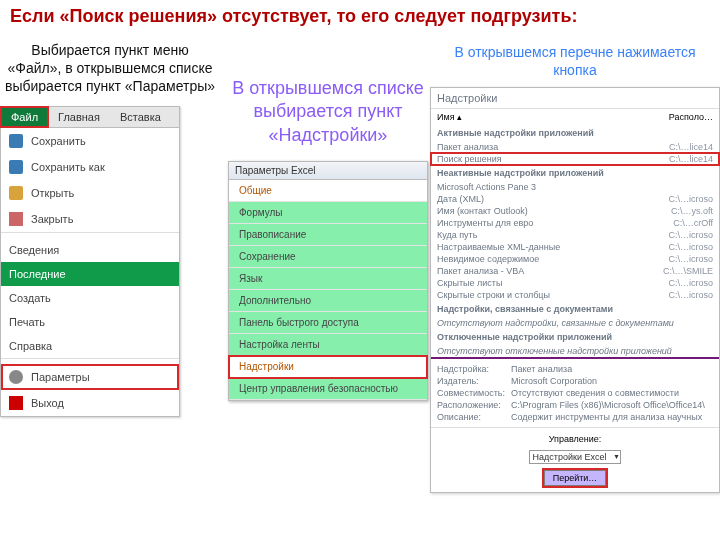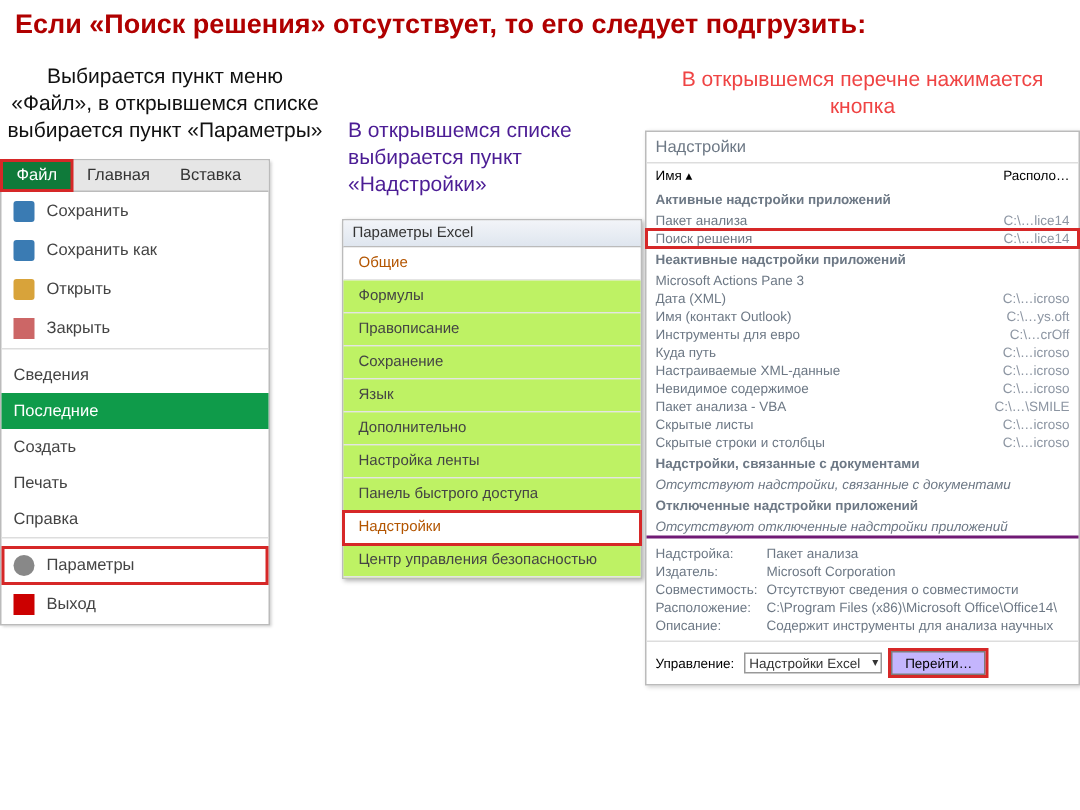--- a/index.html
+++ b/index.html
@@ -59,51 +59,51 @@
   .filemenu-item.green { background: #0f9b4a; color: #fff; }
   .filemenu-sep { height: 6px; border-top: 1px solid #ddd; }
   .icon { width: 14px; height: 14px; display: inline-block; }
   .icon-save { background: #3a7bb3; border-radius: 2px; }
   .icon-open { background: #d8a33a; border-radius: 2px; }
   .icon-close { background: #c66; }
   .icon-gear { background: #888; border-radius: 50%; }
   .icon-exit { background: #c00; }
 
   
-  .opts-caption { color:#4c1d95; font-size:14px; line-height:1.3; padding: 40px 4px 14px; }
+  .opts-caption { color:#8b5cf6; font-size:18px; text-align:center; line-height:1.3; padding: 40px 4px 14px; }
   .opts {
     border: 1px solid #bbb;
     background: #f7f7f7;
     width: 200px;
     font-size: 10px;
     box-shadow: 1px 1px 3px rgba(0,0,0,0.3);
   }
   .opts-title {
     background: linear-gradient(#f2f4f8,#dfe6ef);
     padding: 3px 6px;
     font-size: 10px;
     color: #333;
     border-bottom: 1px solid #bbb;
   }
   .opts-item {
     padding: 5px 10px;
     border-bottom: 1px solid #e4e4e4;
     color: #444;
-    background: #bef264;
+    background: #86efac;
   }
   .opts-item.active {
     background: #fff;
     color: #b35500;
     outline: 2px solid #d62828;
     outline-offset: -1px;
   }
   .opts-item.orange { color: #b35500; background:#fff; }
 
   
-  .rc-caption { color:#ef4444; font-size:14px; text-align:center; line-height:1.3; padding: 6px 4px 8px; }
+  .rc-caption { color:#3b82f6; font-size:14px; text-align:center; line-height:1.3; padding: 6px 4px 8px; }
   .addins {
     border: 1px solid #bbb;
     background: #fff;
     width: 290px;
     font-size: 9px;
     box-shadow: 1px 1px 3px rgba(0,0,0,0.2);
   }
   .addins-title { padding: 4px 6px; font-size: 11px; color: #6d7885; border-bottom:1px solid #ddd; }
   .addins-head { display:flex; justify-content:space-between; padding: 3px 6px; font-size:9px; }
   .addins-section { color:#6d7885; font-weight:bold; padding: 3px 6px; font-size:9px; }
@@ -114,20 +114,21 @@
   .addins-row.hl { outline:2px solid #d62828; outline-offset:-1px; }
   .addins-row .l { flex:1; overflow:hidden; white-space:nowrap; text-overflow:ellipsis; }
   .addins-row .r { width: 50px; text-align:right; overflow:hidden; white-space:nowrap; text-overflow:ellipsis; color:#8c95a2; }
   .addins-descbox { border-top:2px solid #701a75; padding: 4px 6px; }
   .addins-desc { display:flex; gap:6px; color:#6d7885; padding:1px 0;}
   .addins-desc .dl { width:68px; }
   .addins-bottom {
     border-top:1px solid #ddd;
     display:flex; align-items:center; gap:6px;
     padding: 6px;
+    flex-direction: column;
   }
   .addins-select {
     border:1px solid #999; font-size:9px; padding:1px 14px 1px 3px;
     background:#fff; position:relative; color:#333;
   }
   .addins-select:after {
     content:"▾"; position:absolute; right:2px; top:1px; font-size:8px;
   }
   .addins-go {
     border:1px solid #7c7c7c; background:#c4b5fd; font-size:9px; padding:2px 8px;
@@ -199,22 +200,22 @@
     <div class="opts-caption">В открывшемся списке выбирается пункт «Надстройки»</div>
 
     <div class="opts">
       <div class="opts-title">Параметры Excel</div>
       <div class="opts-item orange">Общие</div>
       <div class="opts-item">Формулы</div>
       <div class="opts-item">Правописание</div>
       <div class="opts-item">Сохранение</div>
       <div class="opts-item">Язык</div>
       <div class="opts-item">Дополнительно</div>
+      <div class="opts-item">Панель быстрого доступа</div>
       <div class="opts-item">Настройка ленты</div>
-      <div class="opts-item">Панель быстрого доступа</div>
       <div class="opts-item active">Надстройки</div>
       <div class="opts-item">Центр управления безопасностью</div>
     </div>
   </div>
 
   <div class="right-col">
     <div class="rc-caption">В открывшемся перечне нажимается кнопка</div>
 
     <div class="addins">
       <div class="addins-title">Надстройки</div>

